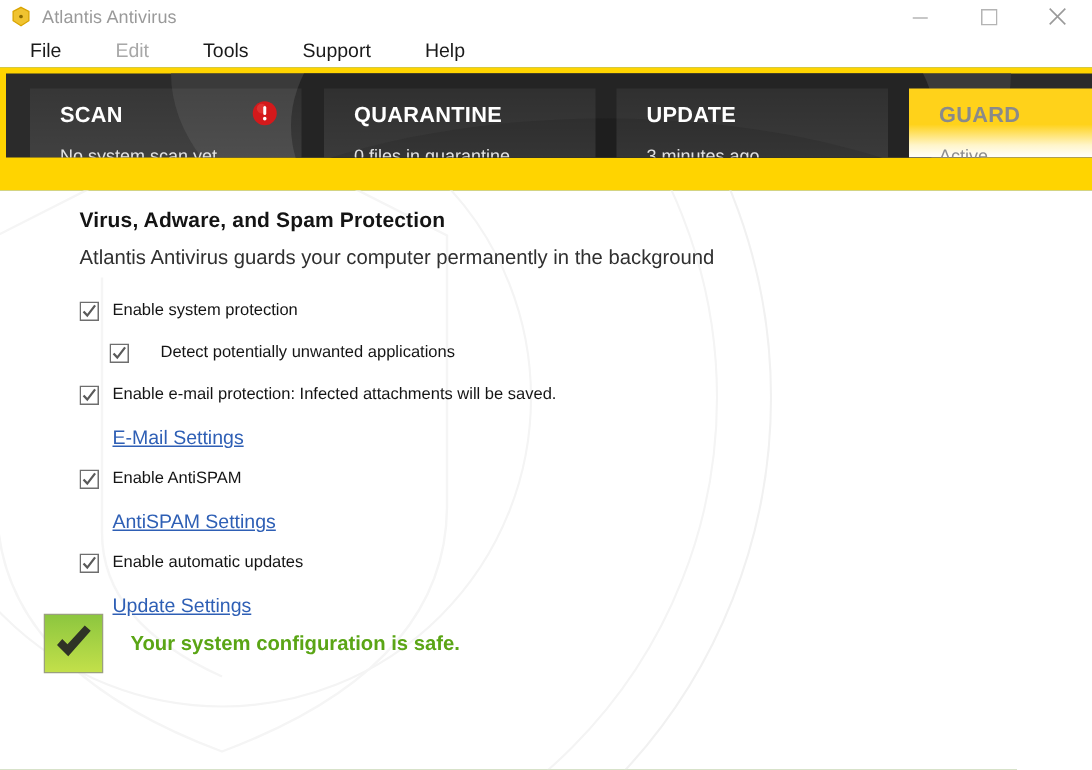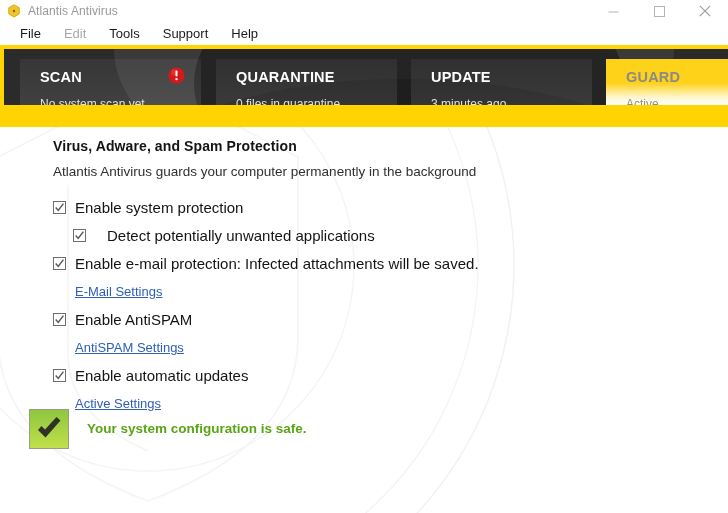--- a/index.html
+++ b/index.html
@@ -59,21 +59,21 @@
   }
   .win-btn svg { display: block; }
 
   
   .menubar {
     height: 23px;
     background: #ffffff;
     display: flex;
     align-items: center;
     padding-left: 10px;
-    gap: 3px;
+    gap: 16px;
   }
   .menu-item {
     font-size: 13px;
     color: #1a1a1a;
     padding: 0 10px;
     line-height: 23px;
     white-space: nowrap;
   }
   .menu-item.disabled { color: #a8a8a8; }
 
@@ -204,21 +204,21 @@
   }
 
   .opt-row {
     display: flex;
     align-items: center;
     height: 20px;
     margin-bottom: 8px;
   }
   .opt-row.indent { padding-left: 20px; gap: 12px; }
   .opt-label {
-    font-size: 15px;
+    font-size: 11px;
     color: #141414;
     line-height: 1;
   }
 
   .cb {
     width: 13px;
     height: 13px;
     flex: 0 0 auto;
     margin-right: 9px;
   }
@@ -398,21 +398,21 @@
 
       <div class="opt-row">
         <svg class="cb" viewBox="0 0 13 13">
           <rect x="0.5" y="0.5" width="12" height="12" fill="#ffffff" stroke="#6e6e6e" stroke-width="1"></rect>
           <path d="M2.7 6.6 L5.2 9.4 L10.4 2.6" fill="none" stroke="#5a5a5a" stroke-width="1.5"></path>
         </svg>
         <span class="opt-label">Enable automatic updates</span>
       </div>
 
       <div class="link-row">
-        <span class="link">Active Settings</span>
+        <span class="link">Update Settings</span>
       </div>
 
     </div>
 
     <div class="status">
       <svg class="status-icon" viewBox="0 0 40 40">
         <defs>
           <linearGradient id="gGrad" x1="0" y1="0" x2="0" y2="1">
             <stop offset="0%" stop-color="#8cc63f"></stop>
             <stop offset="100%" stop-color="#c3e04a"></stop>

